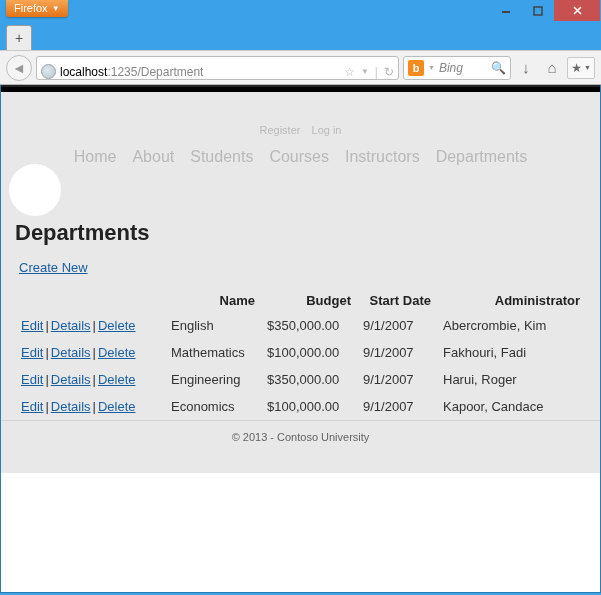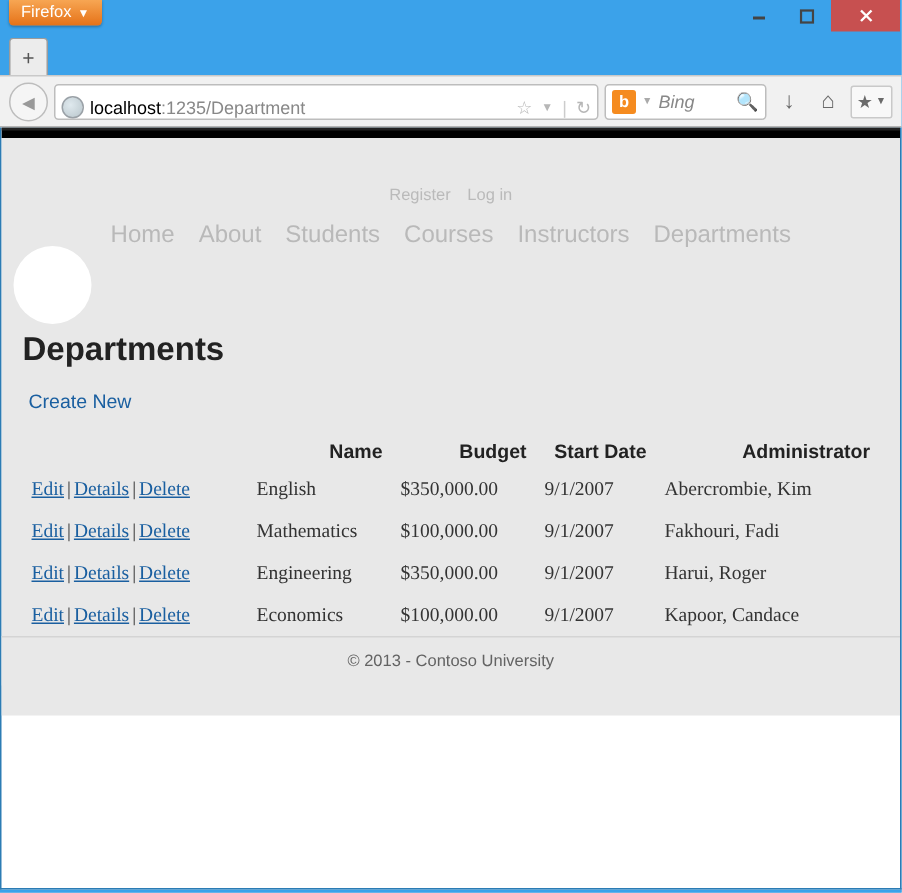--- a/index.html
+++ b/index.html
@@ -42,25 +42,25 @@
 .page-body { background:#e8e8e8; padding-bottom:20px; }
 .header-area { text-align:center; padding: 22px 0 6px;}
 .site-title { color:#c4c4c4; font-size:31px; font-weight:300; letter-spacing:.5px;}
 .authlinks { font-size:11px; color:#bababa; margin-top:10px;}
 .authlinks span { margin:0 4px; }
 .mainnav { display:flex; justify-content:center; gap:16px; margin-top:12px; font-size:16px; color:#b9b9b9; font-weight:400;}
 .mainnav span { cursor:pointer; }
 .circle { width:52px; height:52px; background:#fff; border-radius:50%; position:relative; margin-top:-8px; margin-left:8px; z-index:2;}
 .content { padding: 0 14px; margin-top:-26px; }
 .h2 { font-size:22px; font-weight:bold; color:#222; margin: 30px 0 10px;}
-.createlink { font-size:13px; color:#1a5fa0; display:inline-block; margin: 4px 0 14px 4px;}
+.createlink { font-size:13px; color:#1a5fa0; text-decoration:underline; display:inline-block; margin: 4px 0 14px 4px;}
 
 table.dept { width:100%; border-collapse:collapse; font-size:13px;}
 table.dept th { text-align:right; font-weight:bold; color:#222; padding:4px 6px;}
-table.dept td { padding:6px 6px; color:#333;font-family:Liberation Serif, serif;}
+table.dept td { padding:6px 6px; color:#333;}
 .actions a { color:#1a5fa0; text-decoration:underline;}
 .actions .bar { color:#333; margin:0 2px;}
 
 .footer { text-align:center; font-size:11px; color:#636363; border-top:1px solid #d4d4d4; padding:10px 0; background:#e8e8e8;}
 </style>
 </head>
 <body>
 
 <div class="window">
 

